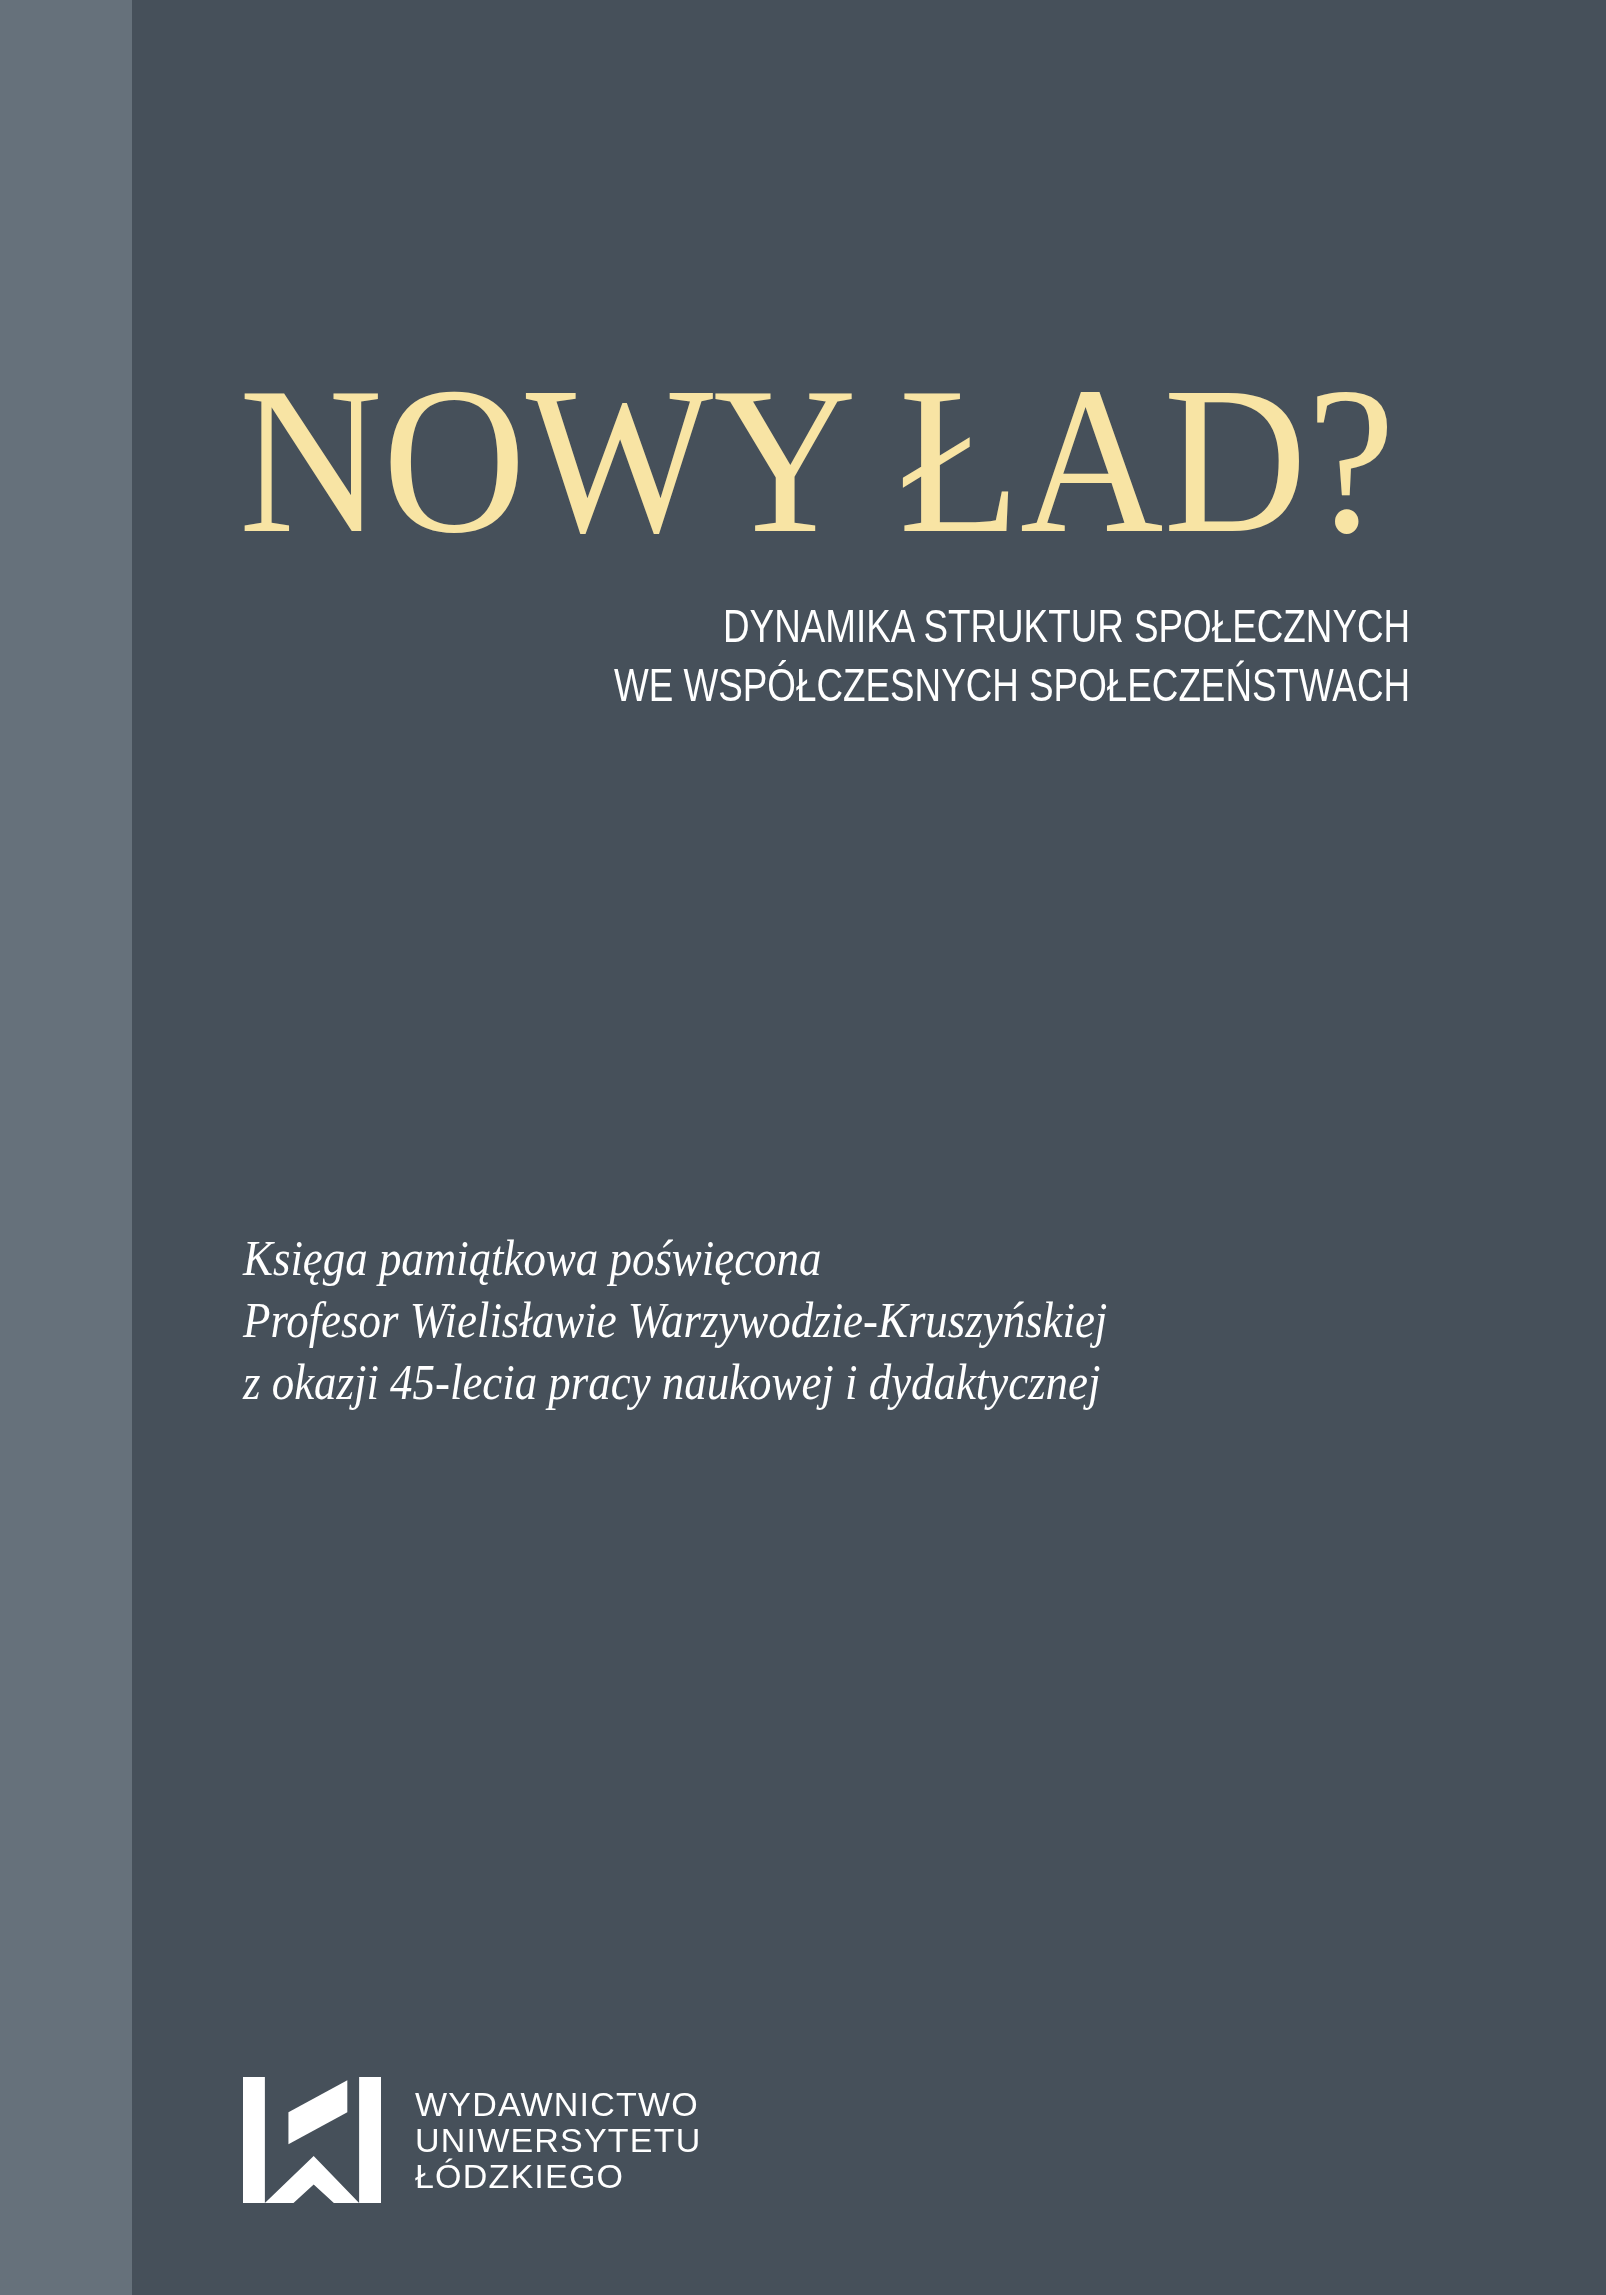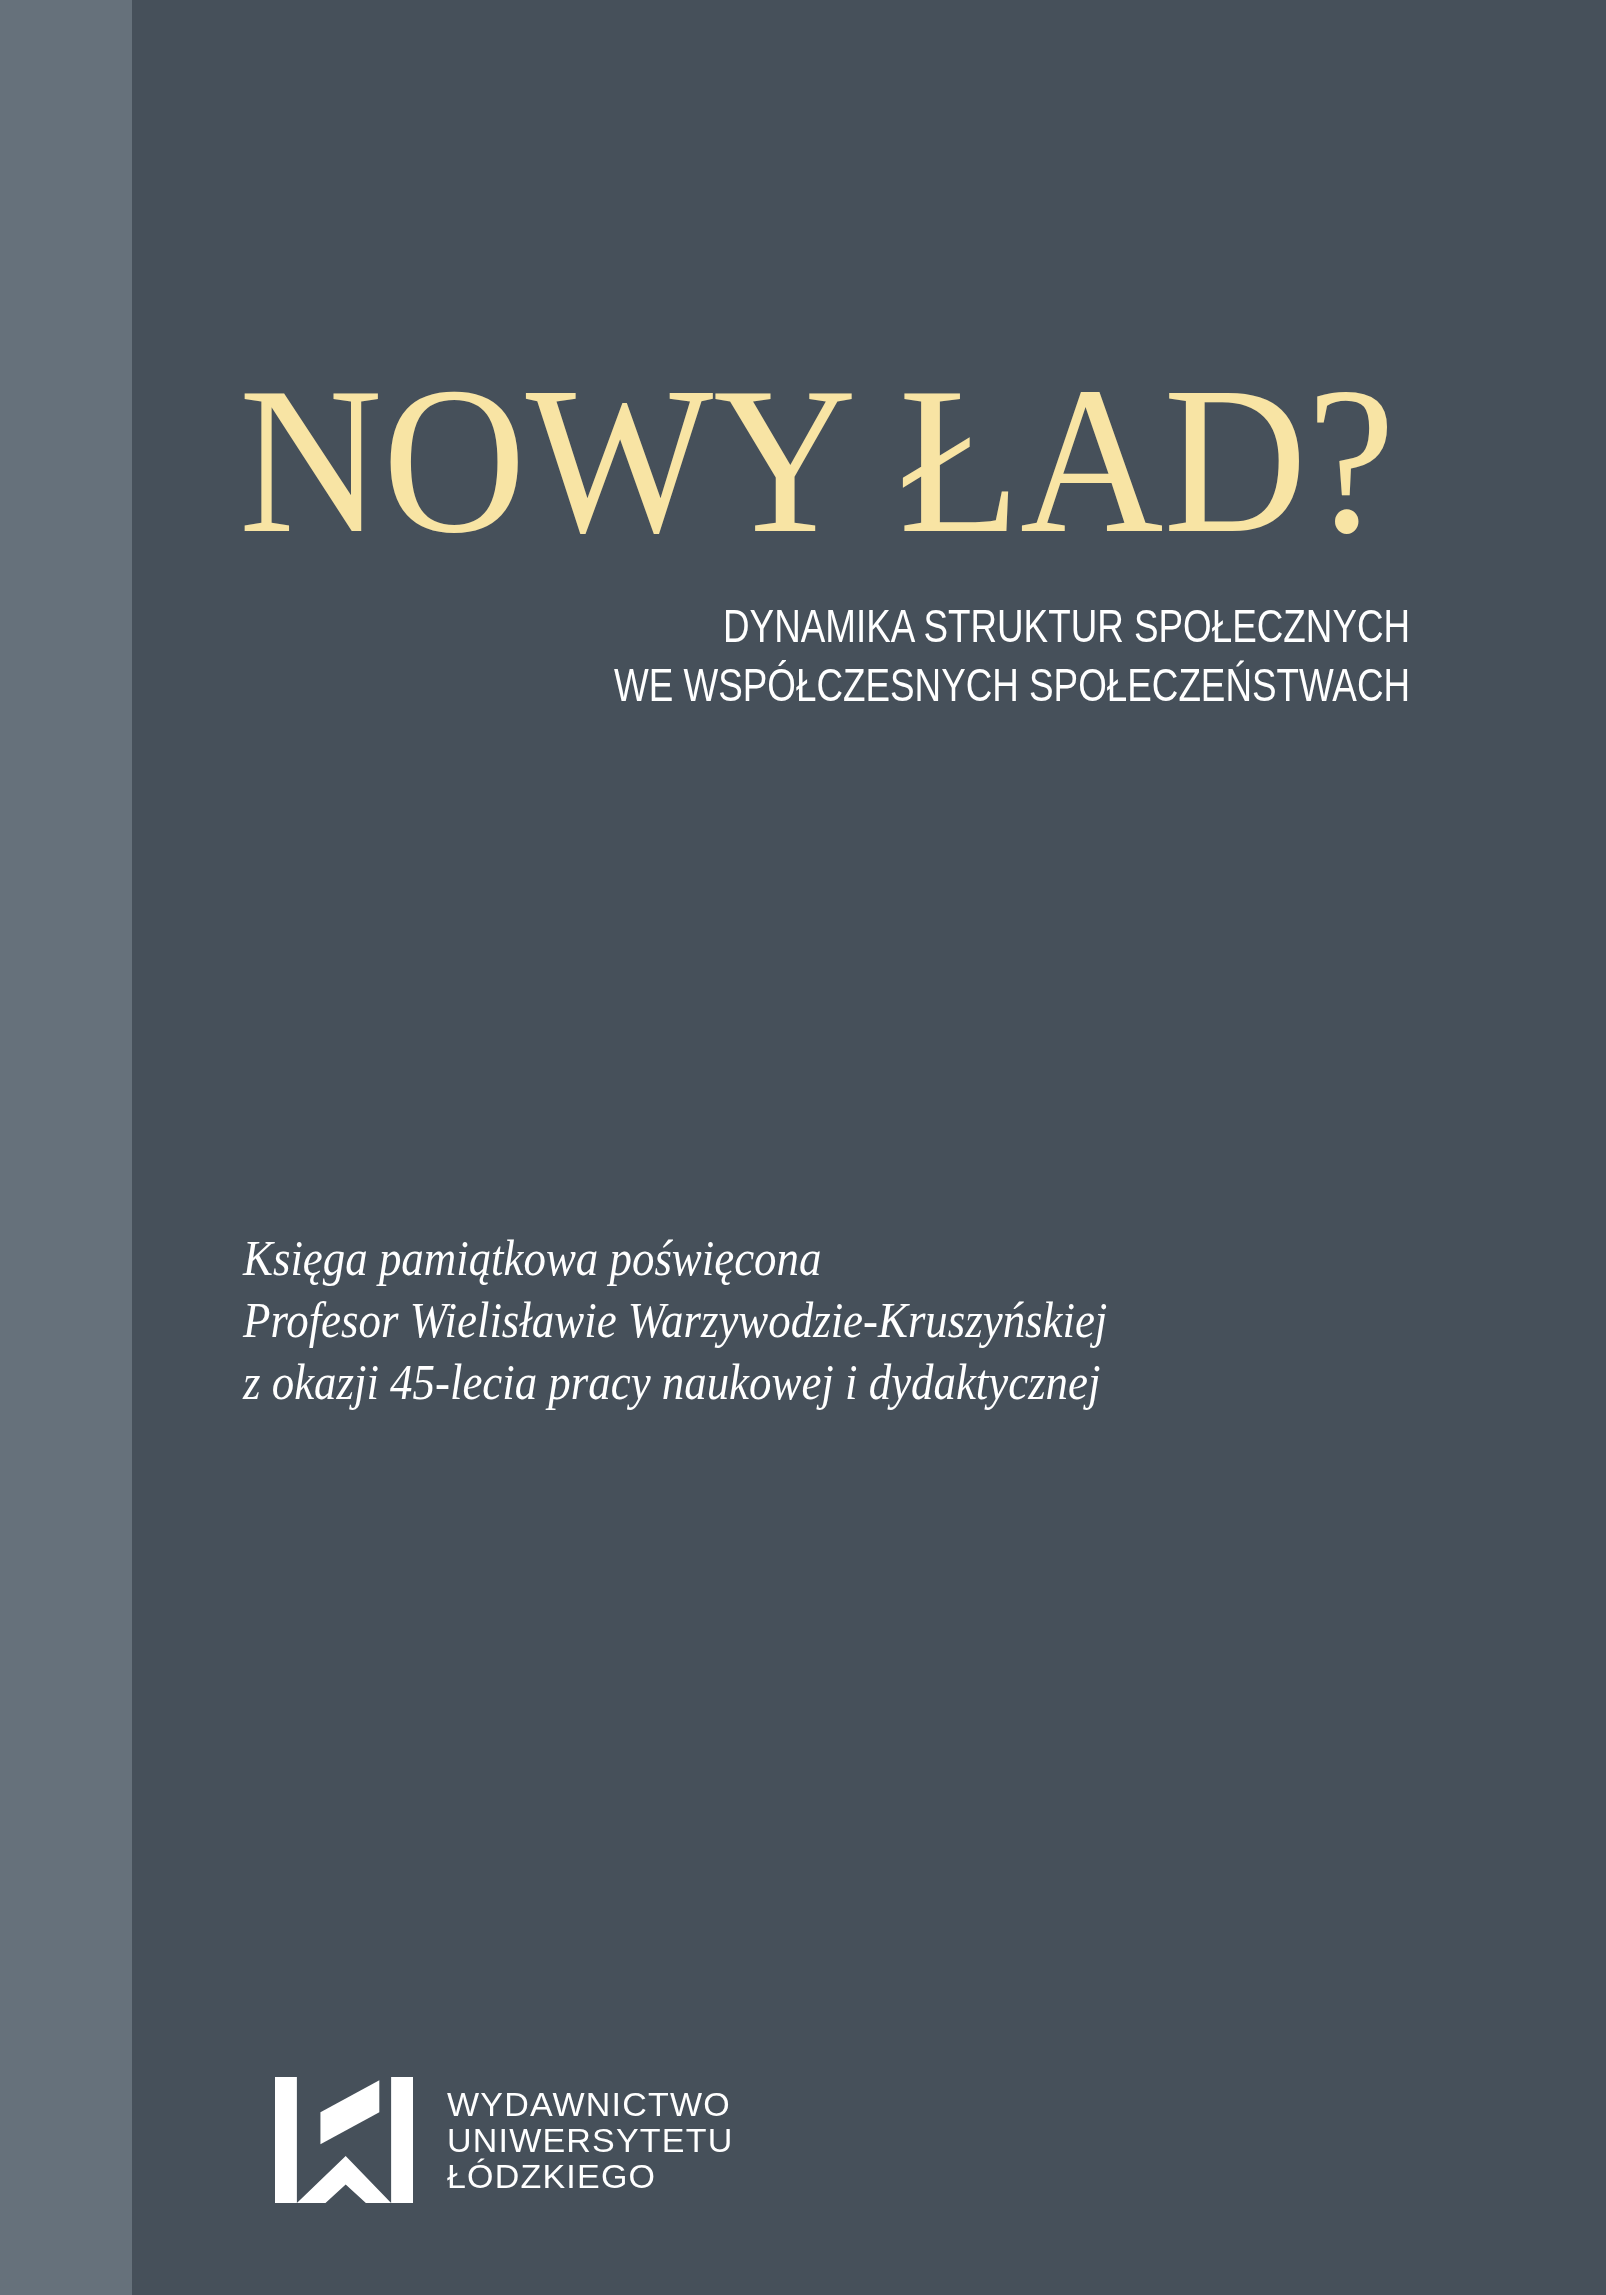--- a/index.html
+++ b/index.html
@@ -66,21 +66,20 @@
     transform: scaleX(0.88);
     transform-origin: left top;
   }
   .publisher {
     position: absolute;
     left: 243px;
     top: 2077px;
     display: flex;
     align-items: center;
     gap: 34px;
-    margin-left: 32px;
   }
   .publisher .mark {
     width: 138px;
     height: 126px;
     flex: 0 0 auto;
   }
   .publisher .mark polygon,
   .publisher .mark rect {
     fill: var(--text, #FFFFFF);
   }

